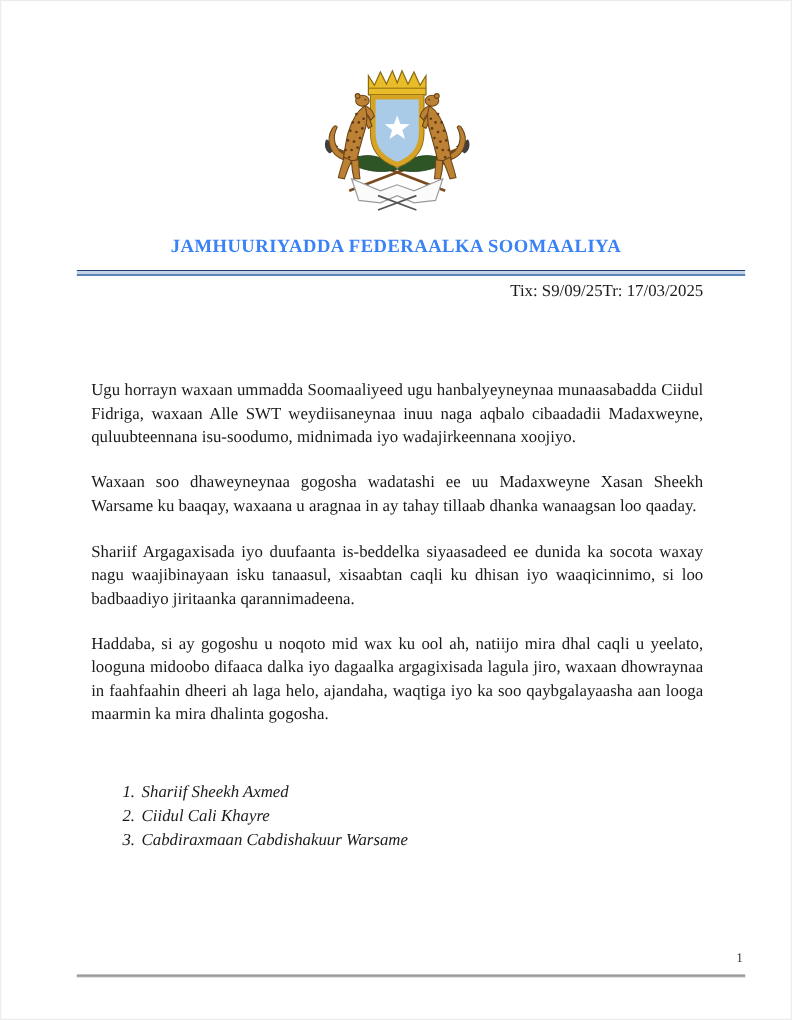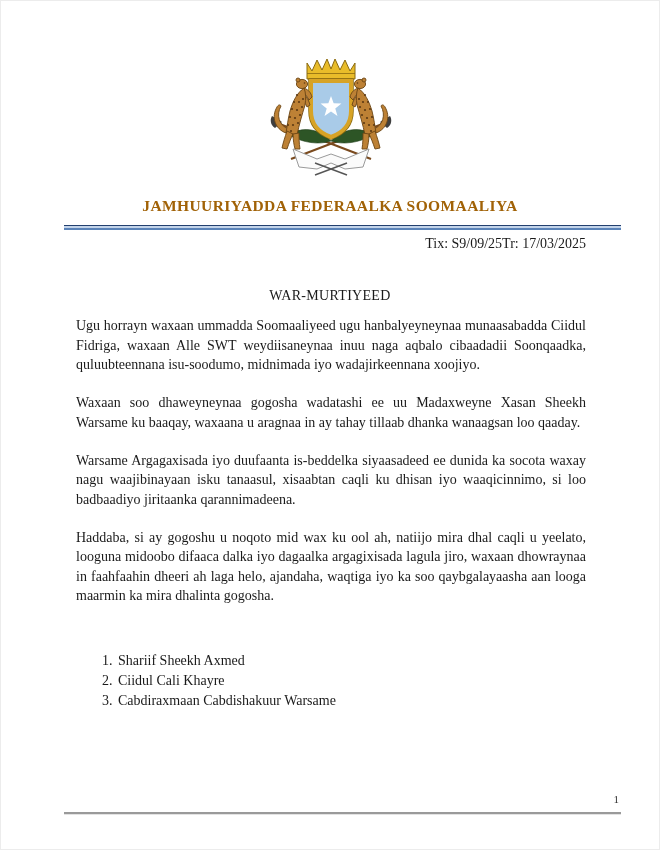--- a/index.html
+++ b/index.html
@@ -4,21 +4,21 @@
 <style>
   html,body{margin:0;padding:0;background:#fff;}
   .page{
     position:relative;width:660px;height:850px;background:#ffffff;
     font-family:"Liberation Serif","DejaVu Serif",serif;color:#1a1a1a;
     overflow:hidden;box-sizing:border-box;border:1px solid #ececec;
   }
   .emblem{position:absolute;left:257px;top:56px;width:146px;height:124px;}
   .header-title{
     position:absolute;top:196px;left:0;width:100%;text-align:center;
-    font-size:15.5px;font-weight:bold;letter-spacing:0.4px;color:#a16207;
+    font-size:15.5px;font-weight:bold;letter-spacing:0.4px;color:#3b82f6;
   }
   .header-rule{
     position:absolute;top:224px;left:63px;width:557px;height:5px;
     background:linear-gradient(to bottom,#24406f 0%,#24406f 22%,#c3d4ea 22%,#c3d4ea 68%,#5b83b8 68%,#5b83b8 100%);
   }
   .ref-row{
     position:absolute;top:235px;left:75px;width:510px;height:18px;
     font-size:14px;display:flex;justify-content:flex-end;
   }
   .doc-title{
@@ -27,21 +27,21 @@
   }
   .body-text{
     position:absolute;top:315px;left:75px;width:510px;
     font-size:14px;line-height:19.5px;text-align:justify;text-justify:inter-word;
   }
   .body-text p{margin:0 0 18.5px 0;}
   .signatories{
     position:absolute;top:650px;left:93px;width:420px;margin:0;
     font-size:14px;line-height:20px;padding-left:22px;
   }
-  .signatories li{margin:0;padding-left:2px;}
+  .signatories li{margin:0;padding-left:2px;font-style:italic;}
   .page-number{
     position:absolute;top:792px;right:40px;font-size:11px;color:#333;
   }
   .footer-rule{
     position:absolute;top:811px;left:63px;width:557px;height:2px;
     background:#9a9a9a;border-bottom:1px solid #e3e3e3;
   }
 </style>
 </head>
 <body>
@@ -138,26 +138,25 @@
 
   <div class="header-title">JAMHUURIYADDA FEDERAALKA SOOMAALIYA</div>
 
   <div class="header-rule"></div>
 
   <div class="ref-row">
     <span>Tix: S9/09/25</span>
     <span>Tr: 17/03/2025</span>
   </div>
 
-  <div class="doc-title">WAR-MURTIYEED</div>
 
   <div class="body-text">
-    <p>Ugu horrayn waxaan ummadda Soomaaliyeed ugu hanbalyeyneynaa munaasabadda Ciidul Fidriga, waxaan Alle SWT weydiisaneynaa inuu naga aqbalo cibaadadii Soonqaadka, quluubteennana isu-soodumo, midnimada iyo wadajirkeennana xoojiyo.</p>
+    <p>Ugu horrayn waxaan ummadda Soomaaliyeed ugu hanbalyeyneynaa munaasabadda Ciidul Fidriga, waxaan Alle SWT weydiisaneynaa inuu naga aqbalo cibaadadii Madaxweyne, quluubteennana isu-soodumo, midnimada iyo wadajirkeennana xoojiyo.</p>
     <p>Waxaan soo dhaweyneynaa gogosha wadatashi ee uu Madaxweyne Xasan Sheekh Warsame ku baaqay, waxaana u aragnaa in ay tahay tillaab dhanka wanaagsan loo qaaday.</p>
-    <p>Warsame Argagaxisada iyo duufaanta is-beddelka siyaasadeed ee dunida ka socota waxay nagu waajibinayaan isku tanaasul, xisaabtan caqli ku dhisan iyo waaqicinnimo, si loo badbaadiyo jiritaanka qarannimadeena.</p>
+    <p>Shariif Argagaxisada iyo duufaanta is-beddelka siyaasadeed ee dunida ka socota waxay nagu waajibinayaan isku tanaasul, xisaabtan caqli ku dhisan iyo waaqicinnimo, si loo badbaadiyo jiritaanka qarannimadeena.</p>
     <p>Haddaba, si ay gogoshu u noqoto mid wax ku ool ah, natiijo mira dhal caqli u yeelato, looguna midoobo difaaca dalka iyo dagaalka argagixisada lagula jiro, waxaan dhowraynaa in faahfaahin dheeri ah laga helo, ajandaha, waqtiga iyo ka soo qaybgalayaasha aan looga maarmin ka mira dhalinta gogosha.</p>
   </div>
 
   <ol class="signatories">
     <li>Shariif Sheekh Axmed</li>
     <li>Ciidul Cali Khayre</li>
     <li>Cabdiraxmaan Cabdishakuur Warsame</li>
   </ol>
 
   <div class="page-number">1</div>

